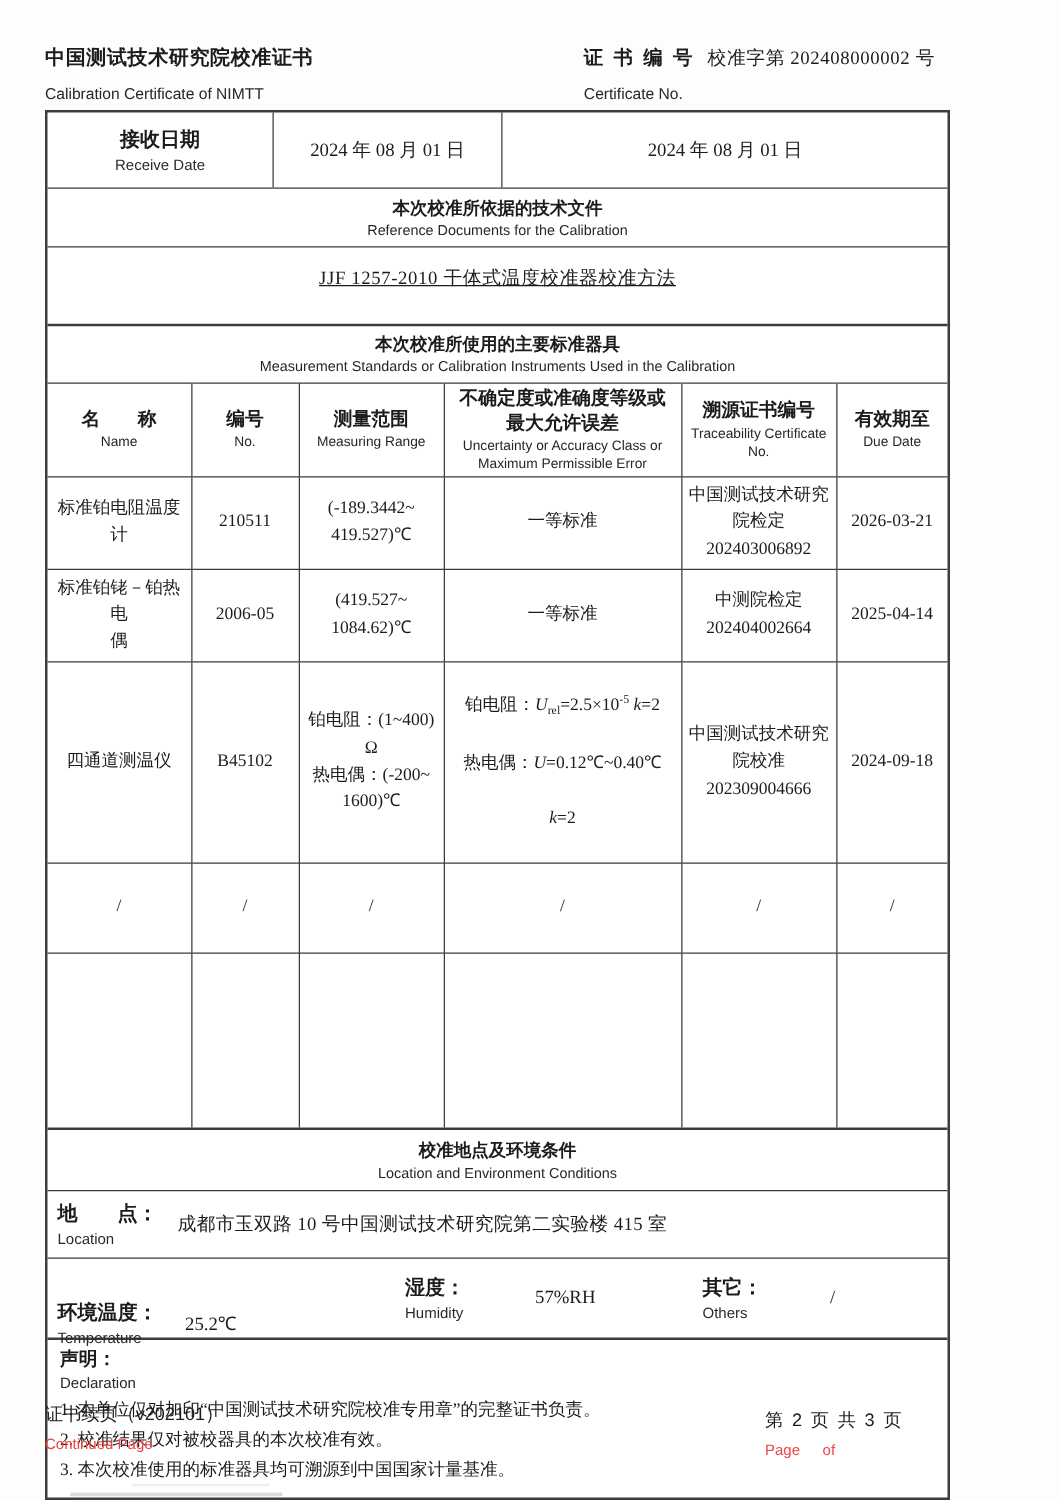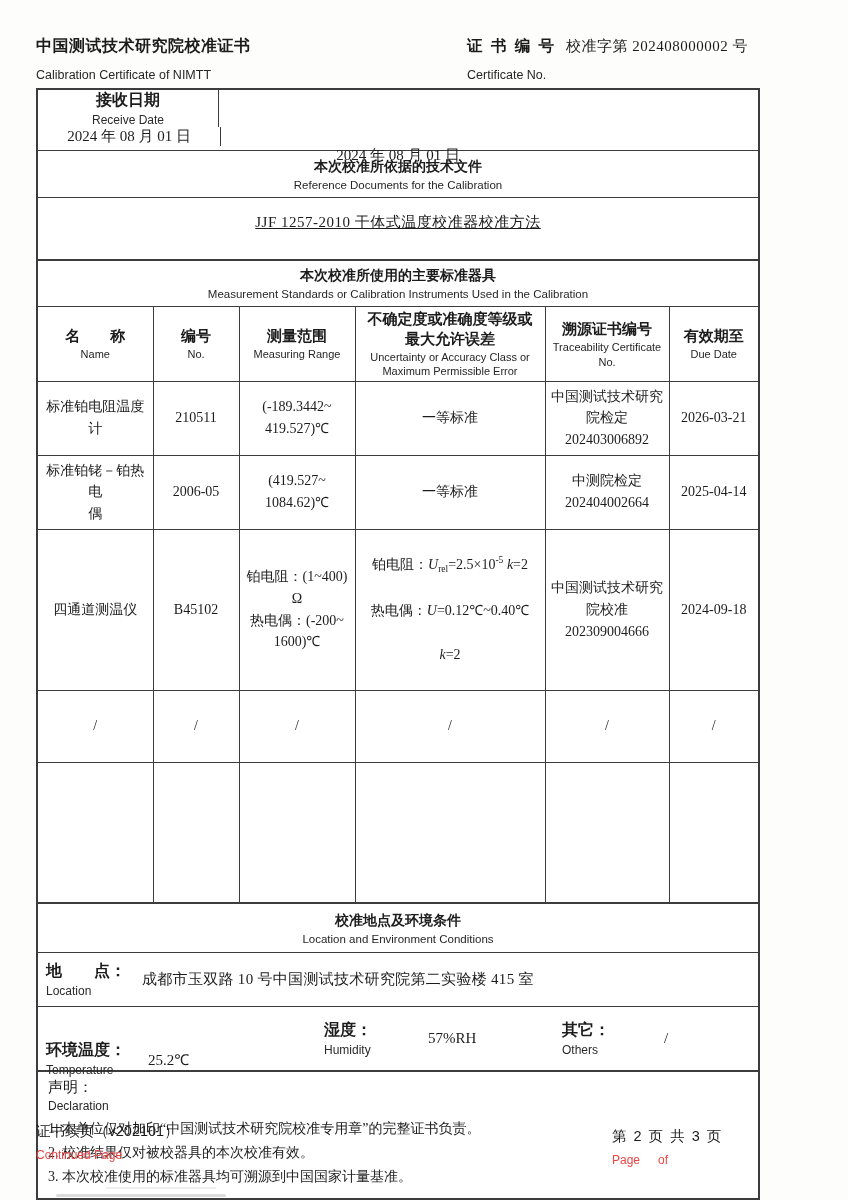--- a/index.html
+++ b/index.html
@@ -12,21 +12,21 @@
   .h-zh{font-family:"Liberation Sans", sans-serif;font-size:16px;font-weight:600;letter-spacing:.5px;}
   .h-en{font-family:"Liberation Sans", sans-serif;font-size:12.5px;margin-top:11px;color:#262626;}
   .cert-label{font-family:"Liberation Sans", sans-serif;font-size:15.5px;font-weight:600;letter-spacing:2px;}
   .cert-val{font-family:"Liberation Serif", serif;font-size:15px;font-weight:400;margin-left:10px;letter-spacing:.5px;}
 
   
   .doc{position:absolute;left:36px;top:88px;width:724px;border:2px solid #3c3c3c;
        box-sizing:border-box;background:#fff;}
 
   
-  .r-dates{height:60px;display:flex;flex-direction:column;}
+  .r-dates{height:60px;display:flex;}
   .dcell{box-sizing:border-box;border-right:1px solid #3c3c3c;display:flex;flex-direction:column;
          justify-content:center;align-items:center;}
   .dcell:last-child{border-right:none;}
   .w1{width:181px;}.w2{width:183px;}.w3{width:181px;}.w4{flex:1;}
   .lbl-zh{font-family:"Liberation Sans", sans-serif;font-size:16px;font-weight:600;}
   .lbl-en{font-family:"Liberation Sans", sans-serif;font-size:12px;margin-top:2px;color:#2a2a2a;}
   .dval{font-size:15px;}
 
   
   .sec{border-top:1px solid #3c3c3c;display:flex;flex-direction:column;justify-content:center;align-items:center;}
@@ -66,21 +66,21 @@
            padding-left:8px;box-sizing:border-box;}
   .env-g{display:flex;align-items:center;}
   .g1{width:278px;margin-top:40px;}.g2{width:238px;}.g3{flex:1;gap:36px;}
   .env-val{font-size:15px;}
   .g1 .env-val{margin-left:22px;}
   .g2 .env-val{margin-left:56px;}
   .g3 .env-val{margin-left:18px;}
 
   
   .decl{border-top:2px solid #3c3c3c;padding:6px 10px 8px;box-sizing:border-box;min-height:104px;}
-  .decl-zh{font-family:"Liberation Sans", sans-serif;font-size:15px;font-weight:400;}
+  .decl-zh{font-family:"Liberation Sans", sans-serif;font-size:15px;font-weight:700;}
   .decl-en{font-family:"Liberation Sans", sans-serif;font-size:12px;margin:2px 0 4px;color:#262626;}
   .decl-item{font-size:14px;line-height:1.72;}
 
   
   .footer{position:absolute;left:36px;top:1122px;width:724px;
           font-family:"Liberation Sans", sans-serif;}
   .f-zh{font-size:14.5px;font-weight:500;}
   .f-en{font-size:12px;margin-top:7px;color:#ef4444;}
   .f-right{position:absolute;left:576px;top:5px;}
   .f-right .f-zh{letter-spacing:1.5px;}

